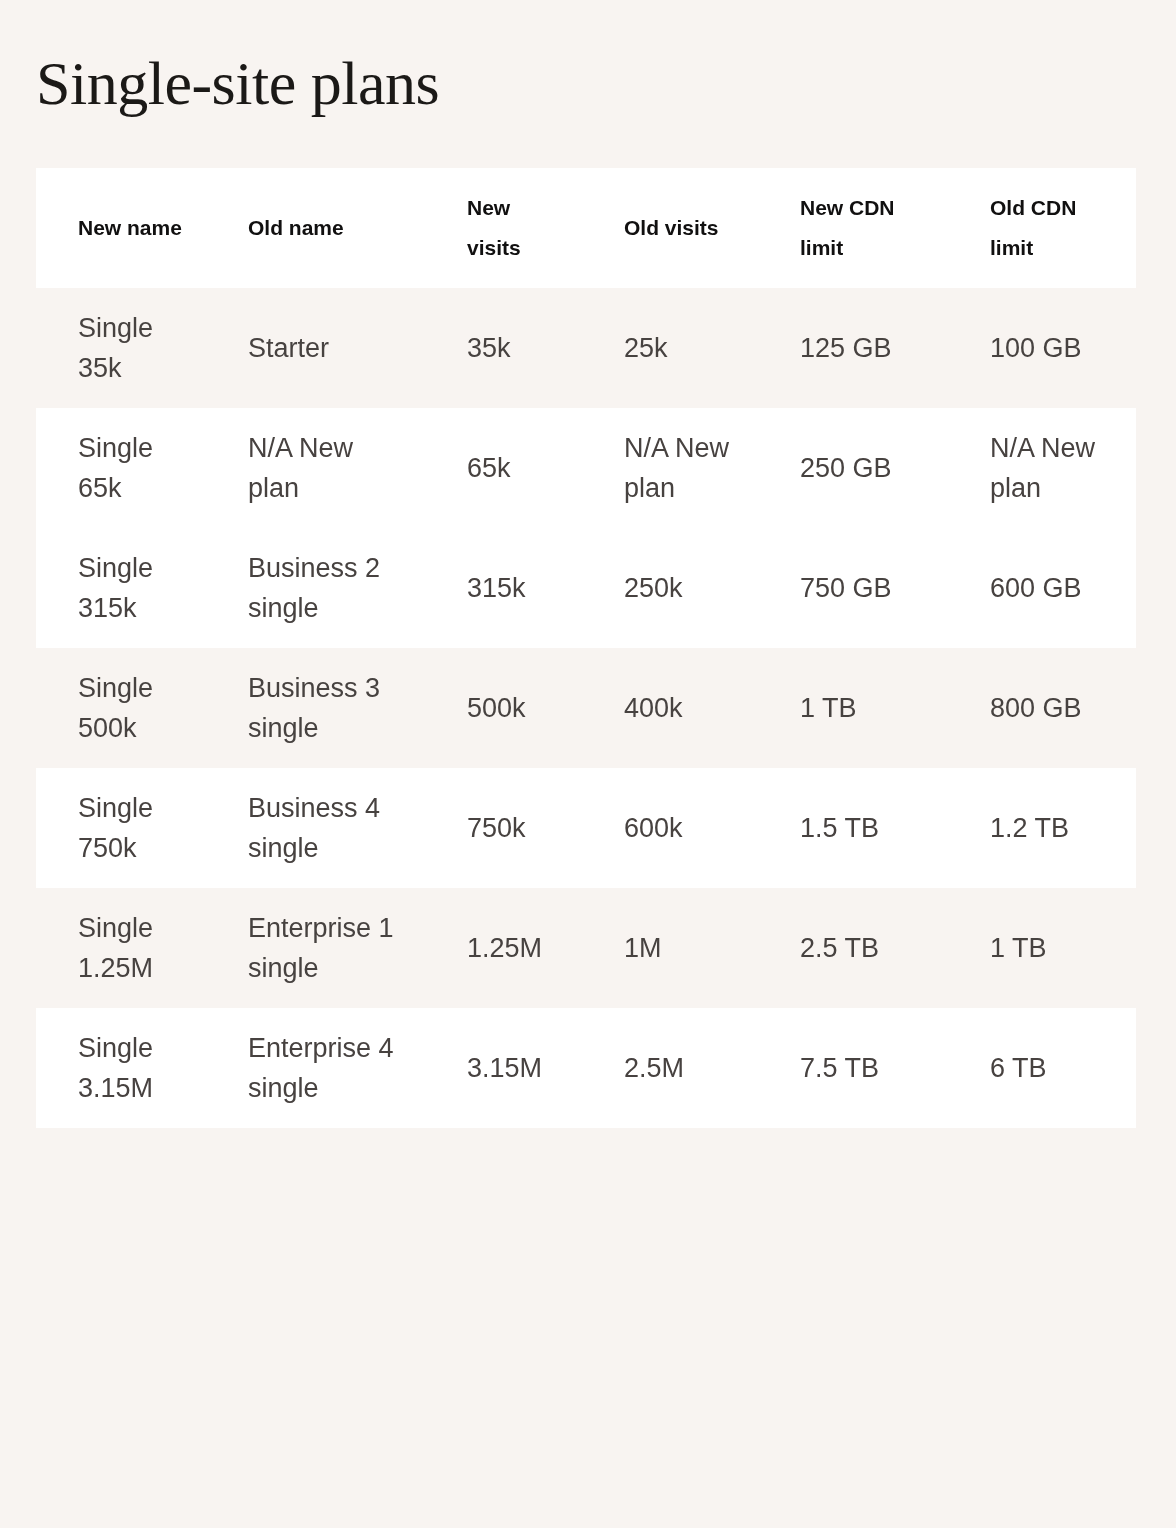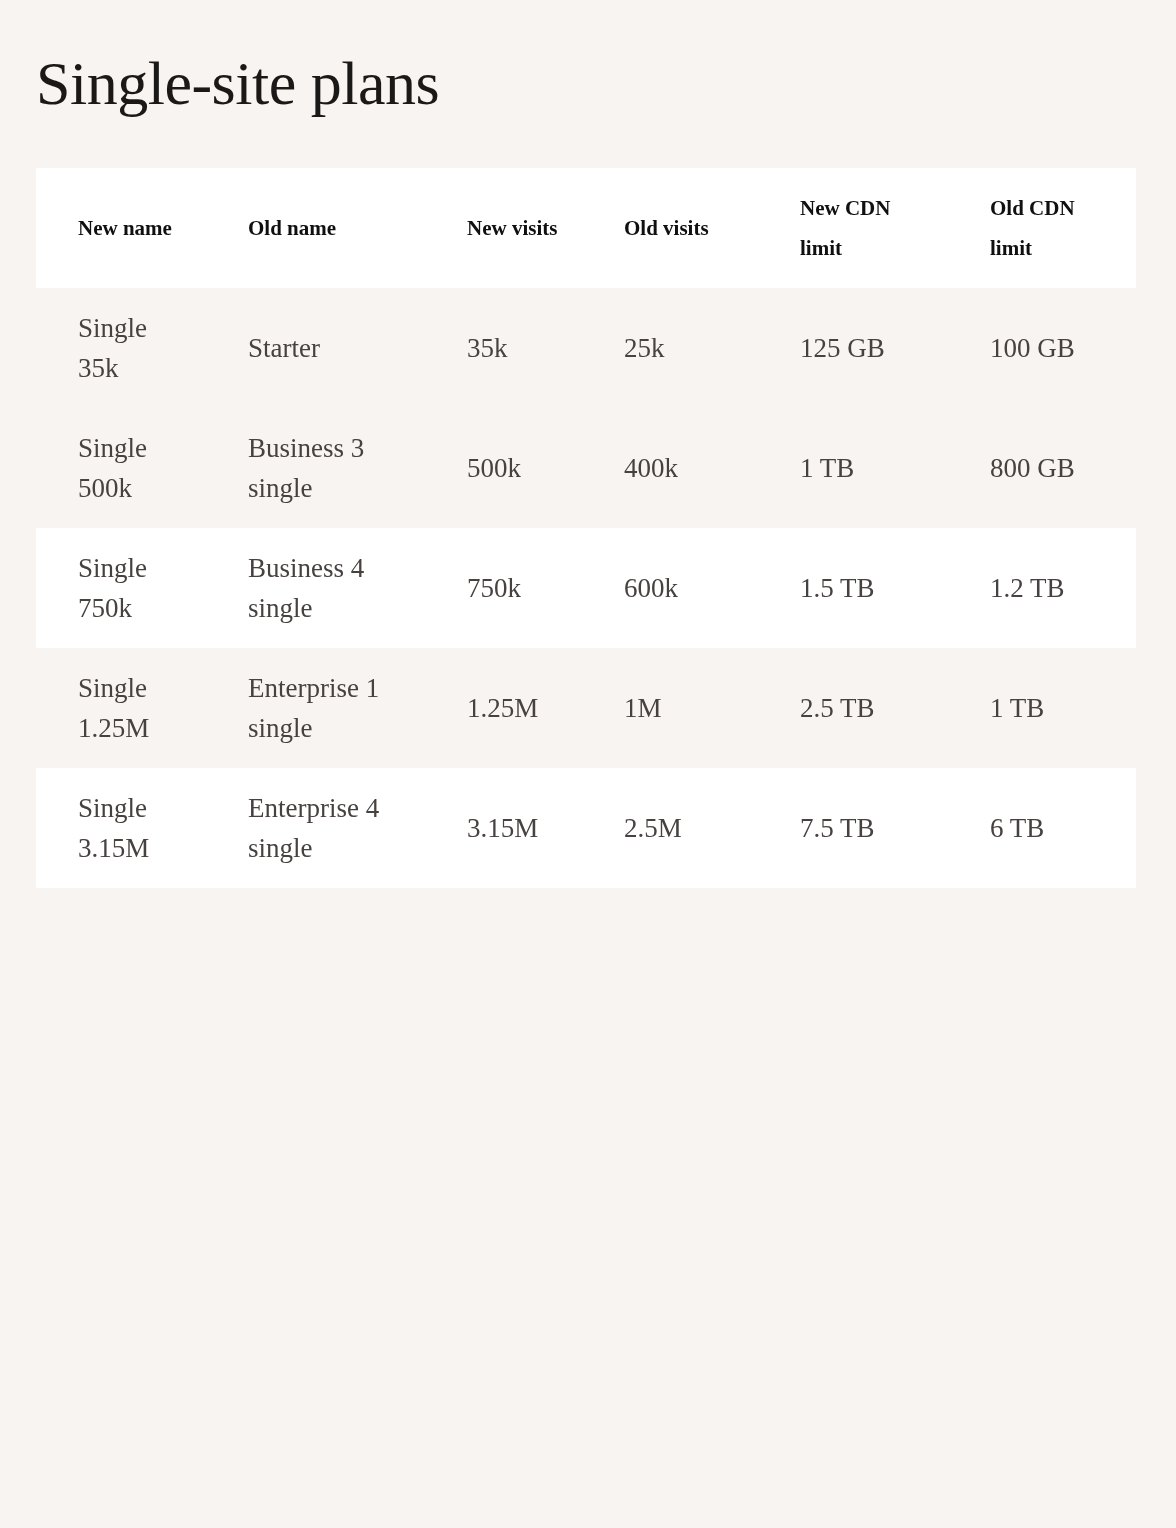--- a/index.html
+++ b/index.html
@@ -41,21 +41,20 @@
     position: absolute;
     left: 36px;
     top: 168px;
     width: 1100px;
   }
 
   table.plans {
     border-collapse: collapse;
     width: 1100px;
     table-layout: fixed;
-    font-family: Liberation Serif, serif;
   }
 
   table.plans col.c0 { width: 170px; }
   table.plans col.c1 { width: 219px; }
   table.plans col.c2 { width: 157px; }
   table.plans col.c3 { width: 176px; }
   table.plans col.c4 { width: 190px; }
   table.plans col.c5 { width: 188px; }
 
   table.plans th,
@@ -122,20 +121,36 @@
       </thead>
       <tbody>
         <tr class="alt">
           <td>Single 35k</td>
           <td>Starter</td>
           <td>35k</td>
           <td>25k</td>
           <td>125 GB</td>
           <td>100 GB</td>
         </tr>
+        <tr>
+          <td>Single 65k</td>
+          <td>N/A New plan</td>
+          <td>65k</td>
+          <td>N/A New plan</td>
+          <td>250 GB</td>
+          <td>N/A New plan</td>
+        </tr>
+        <tr>
+          <td>Single 315k</td>
+          <td>Business 2 single</td>
+          <td>315k</td>
+          <td>250k</td>
+          <td>750 GB</td>
+          <td>600 GB</td>
+        </tr>
         <tr class="alt">
           <td>Single 500k</td>
           <td>Business 3 single</td>
           <td>500k</td>
           <td>400k</td>
           <td>1 TB</td>
           <td>800 GB</td>
         </tr>
         <tr>
           <td>Single 750k</td>

